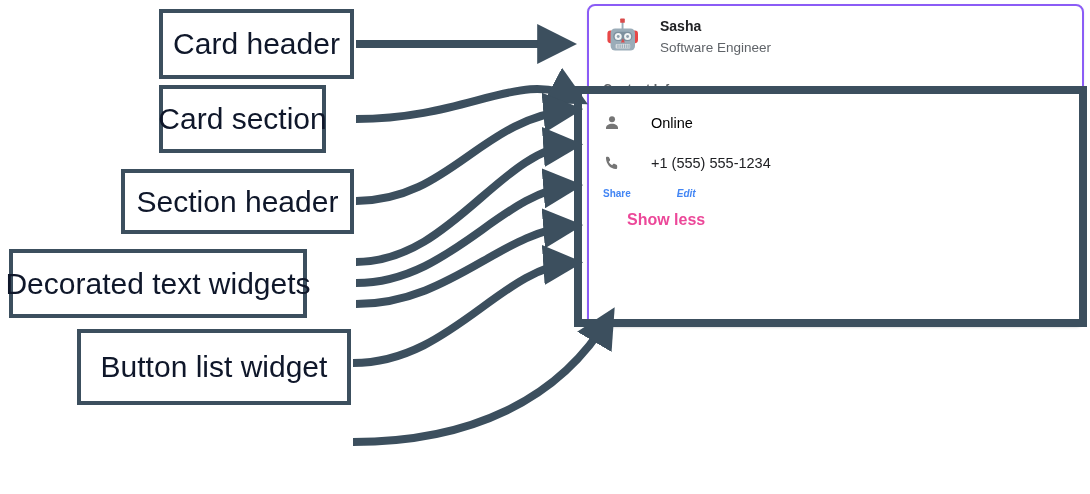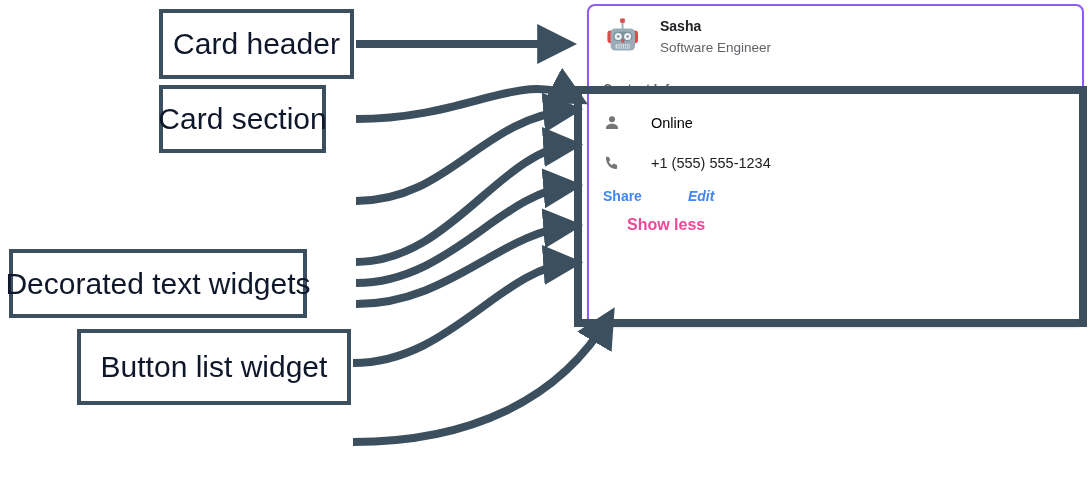--- a/index.html
+++ b/index.html
@@ -133,21 +133,21 @@
   }
   .row-text.status-online { color: #000000; }
 
   .button-row {
     display: flex;
     align-items: center;
     margin-top: 6px;
     margin-bottom: 2px;
   }
   .text-button {
-    font-size: 14px;
+    font-size: 10px;
     font-weight: bold;
     color: #4285f4;
     background: transparent;
     border: none;
     padding: 0;
     cursor: pointer;
     font-family: "Liberation Sans", sans-serif;
   }
   .text-button + .text-button { margin-left: 46px; font-style: italic; }
 
@@ -257,16 +257,17 @@
       <path d="M353,363 C450,363 500,268 572,263"></path>
 
       <path d="M353,442 C470,442 560,400 609,317"></path>
     </g>
 
     <rect x="578" y="90" width="505" height="233" fill="none" stroke="#3c4f5e" stroke-width="8"></rect>
   </svg>
 
   <div class="callout" id="callout-card-header">Card header</div>
   <div class="callout" id="callout-card-section">Card section</div>
+  <div class="callout" id="callout-section-header">Section header</div>
   <div class="callout" id="callout-decorated">Decorated text widgets</div>
   <div class="callout" id="callout-button-list">Button list widget</div>
 
 </div>
 
 </body></html>

